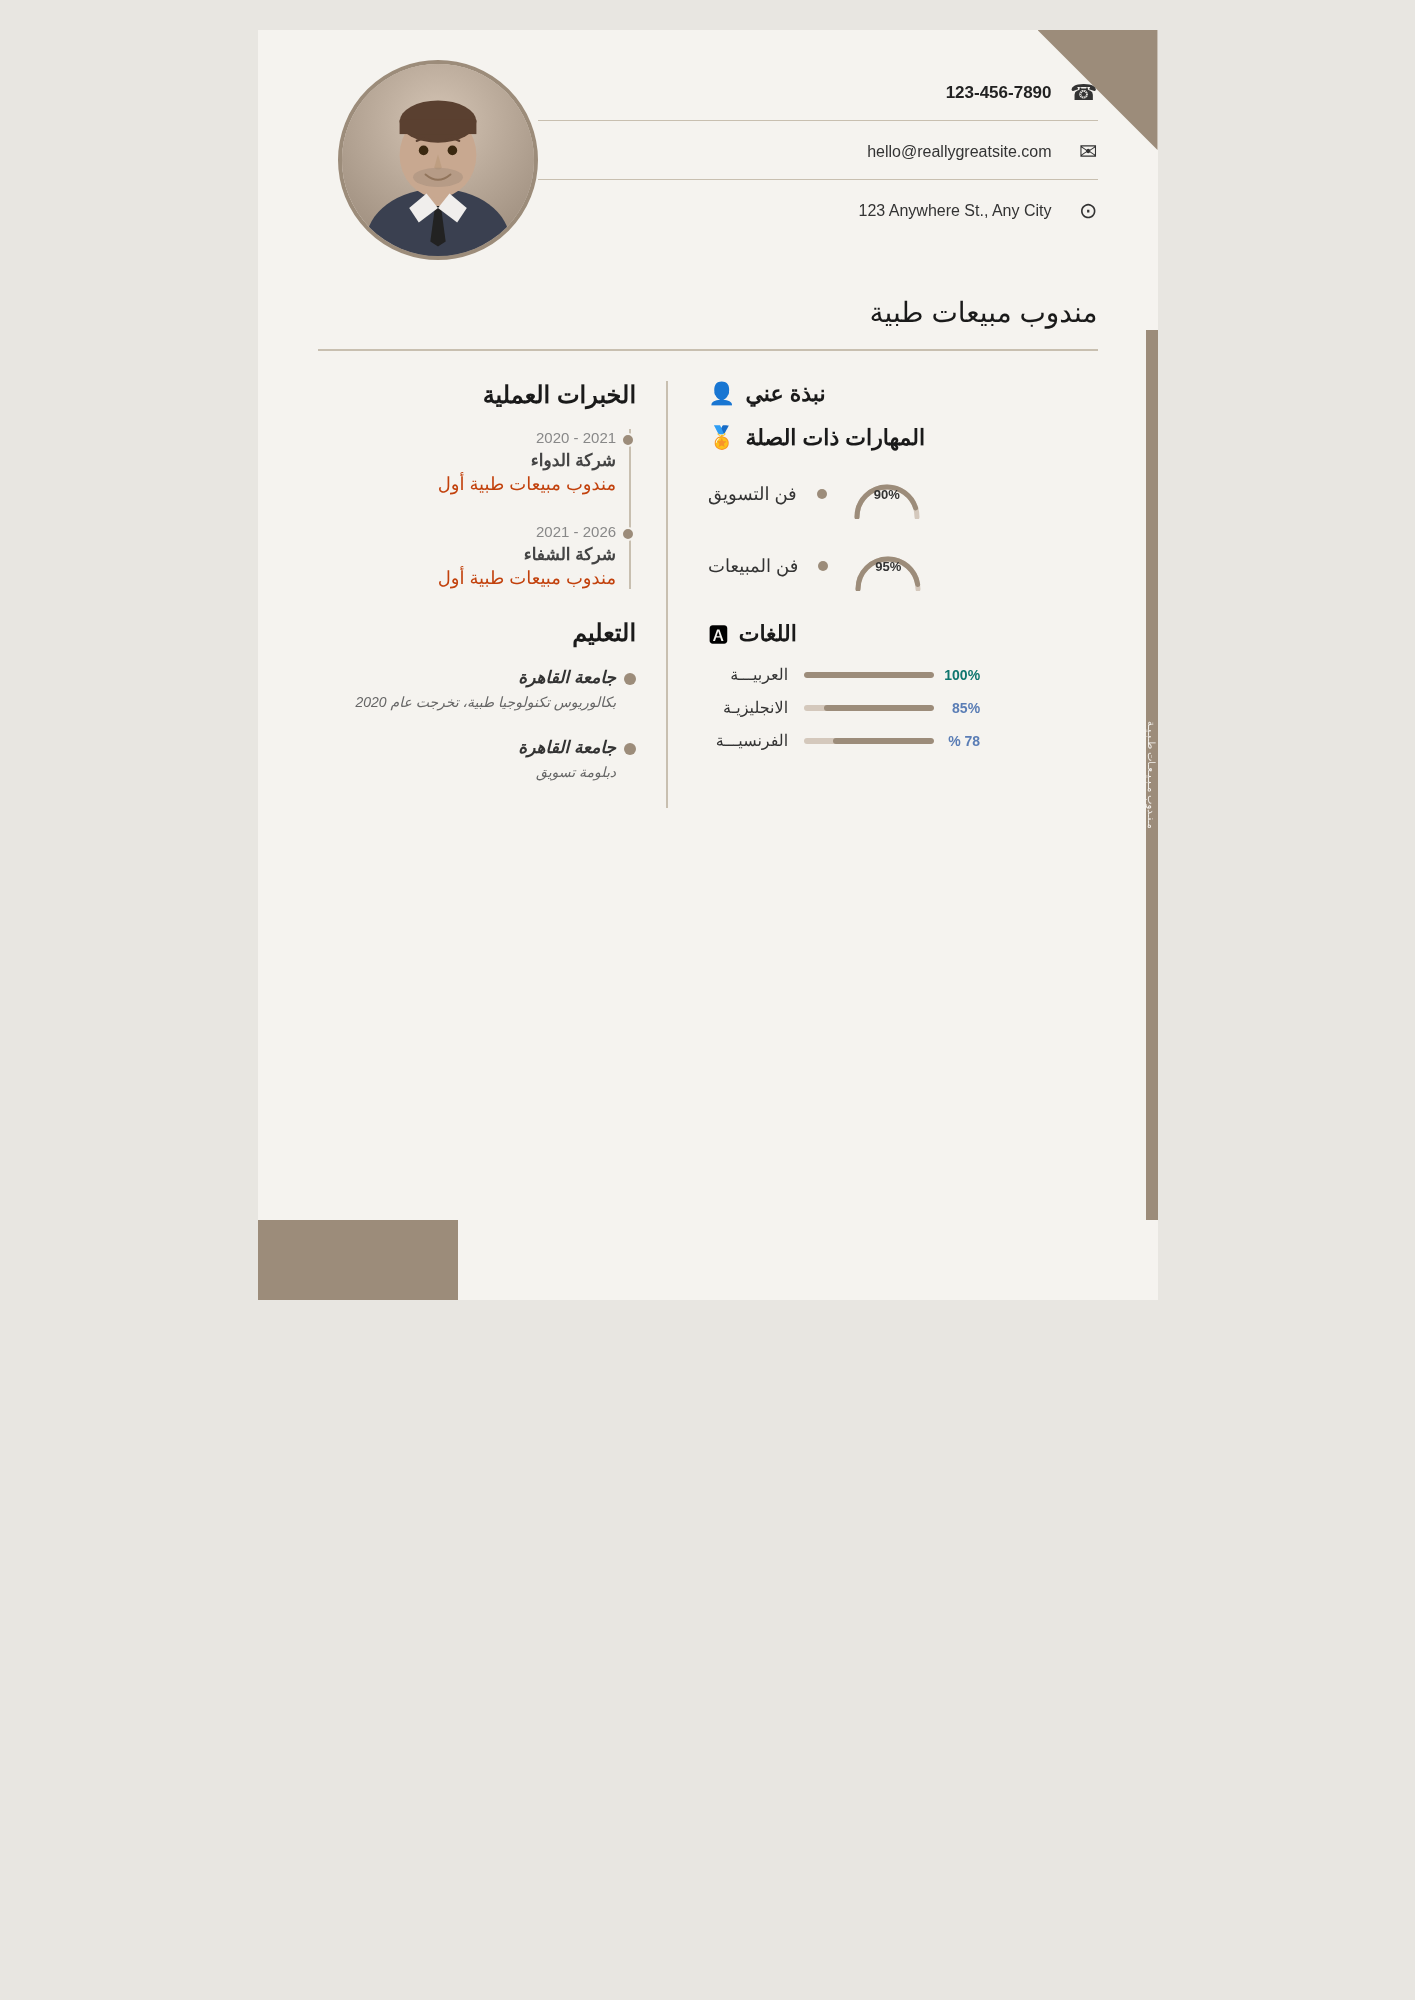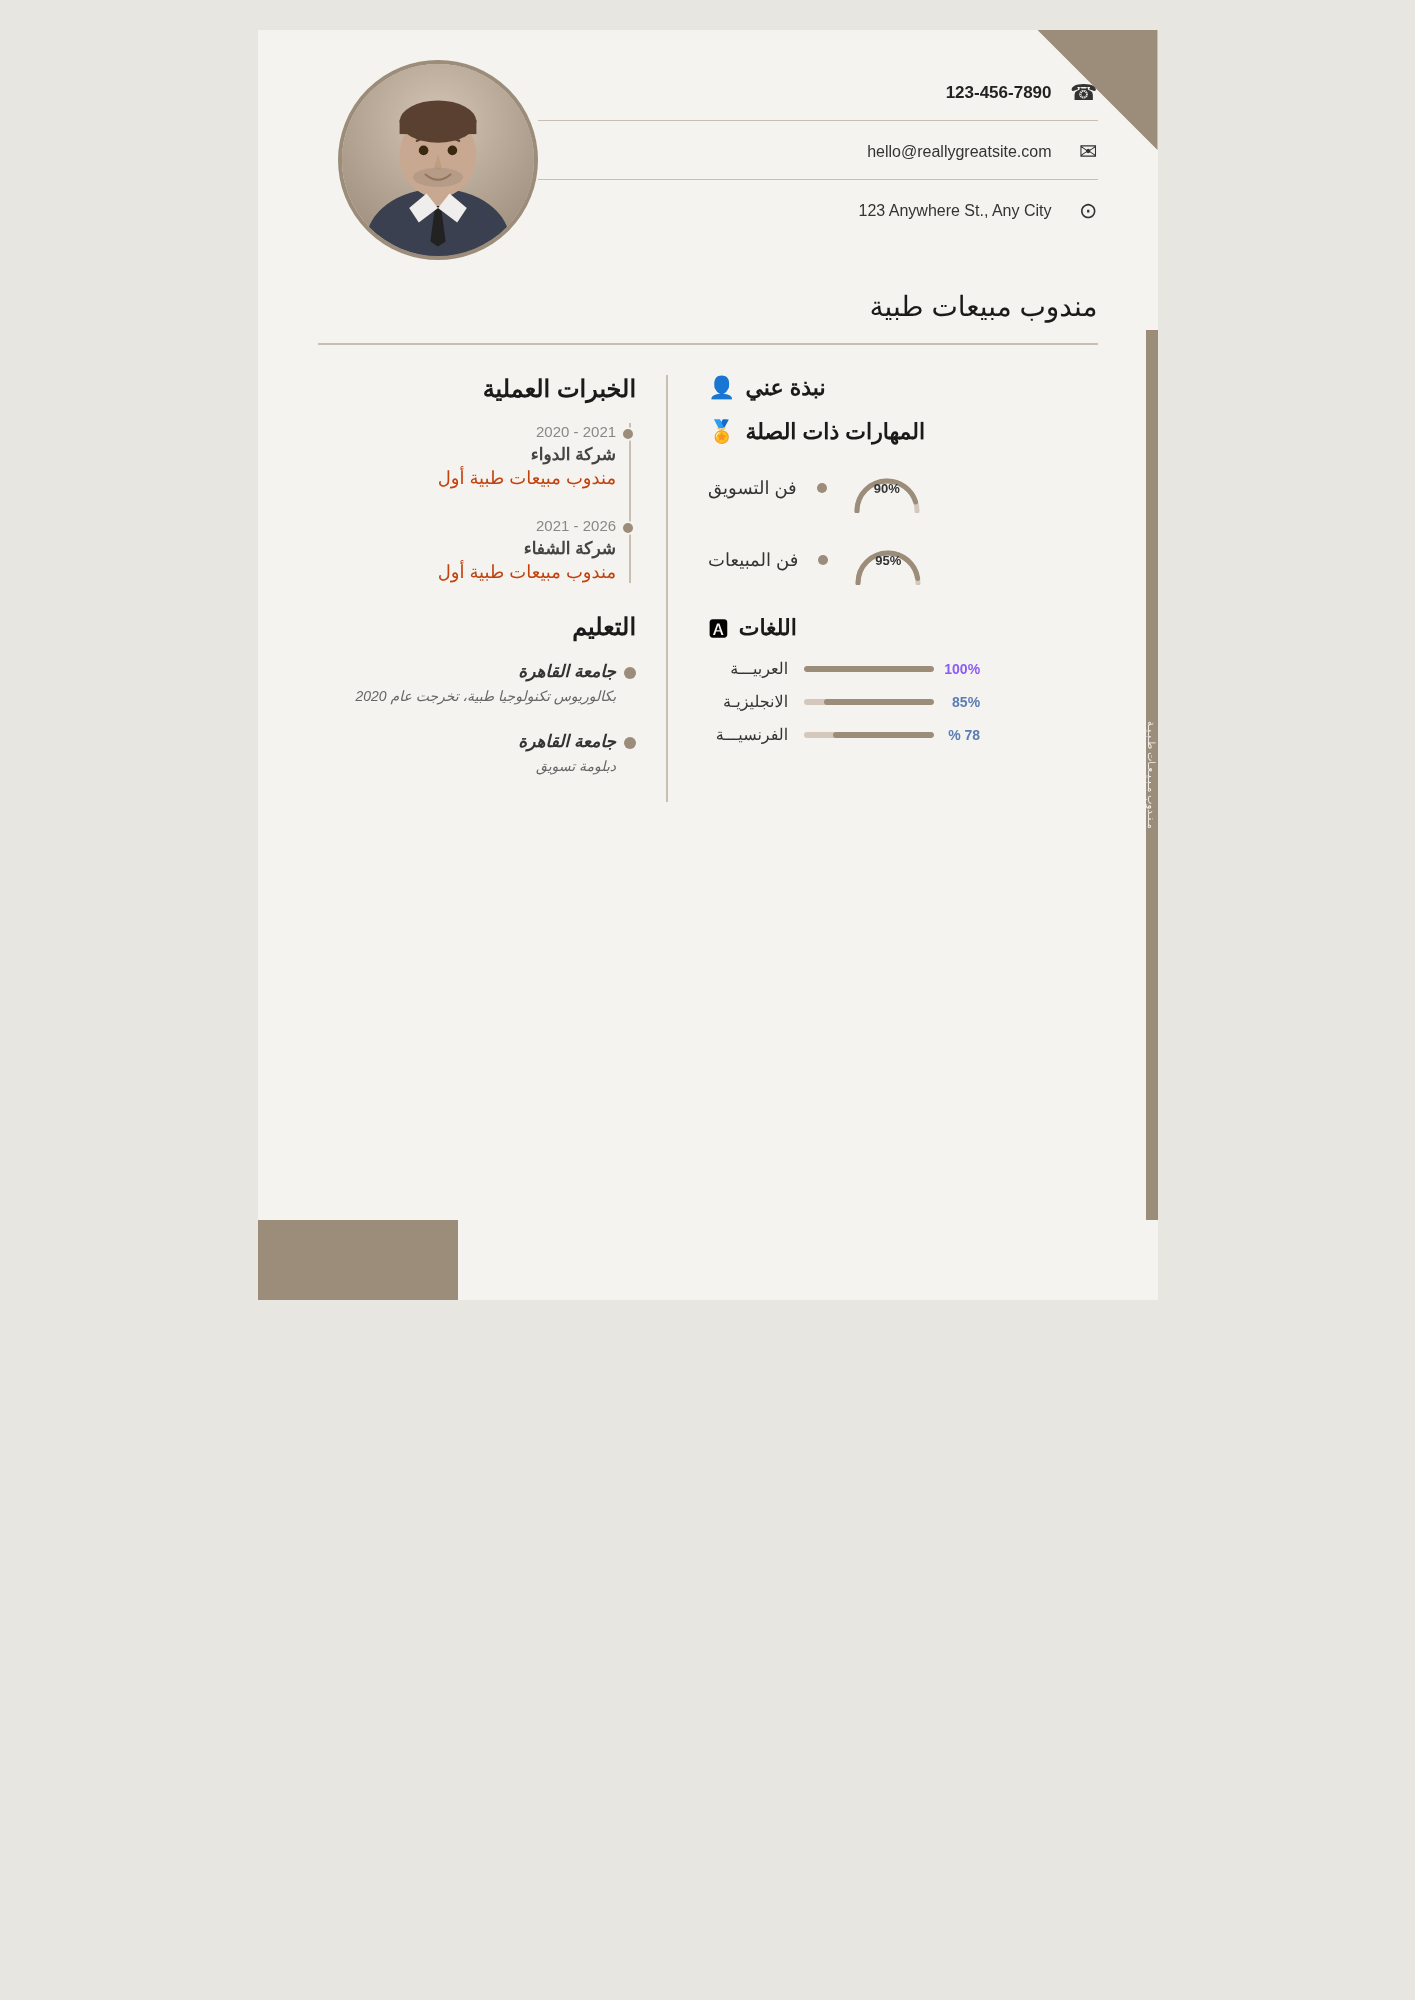--- a/index.html
+++ b/index.html
@@ -117,20 +117,21 @@
     .full-name {
       font-size: 42px;
       font-weight: 700;
       color: #1a1a1a;
       line-height: 1.2;
     }
     .job-title-main {
       font-size: 28px;
       font-weight: 400;
       color: #1a1a1a;
+      margin-top: 6px;
     }
 
     
     .divider-full {
       height: 2px;
       background: #c8bfb0;
       margin: 0 60px;
     }
 
     
@@ -243,21 +244,21 @@
       gap: 8px;
     }
     .language-percent {
       font-size: 14px;
       font-weight: 600;
       color: #5a7db5;
       min-width: 38px;
       text-align: right;
     }
     .language-percent-100 {
-      color: #8b5cf6;
+      color: #0f766e;
     }
     .language-bar-bg {
       width: 130px;
       height: 6px;
       background: #d4c8bc;
       border-radius: 3px;
       overflow: hidden;
     }
     .language-bar-fill {
       height: 100%;

